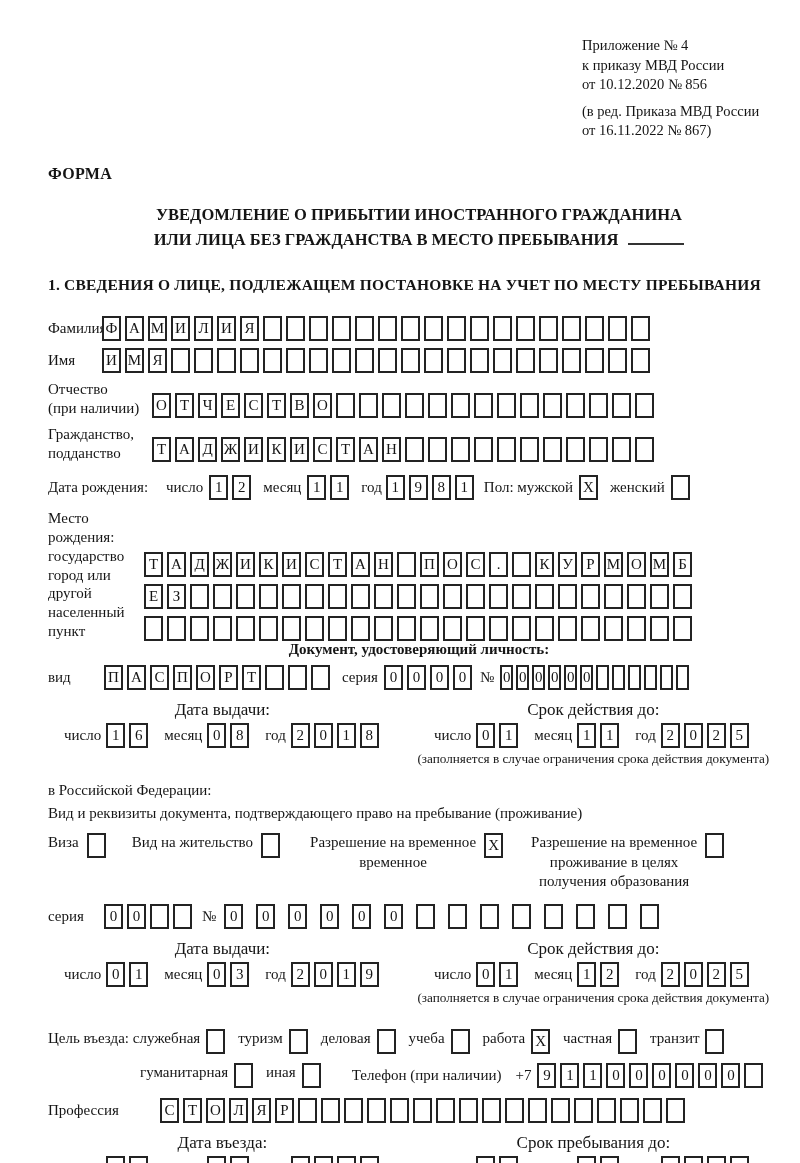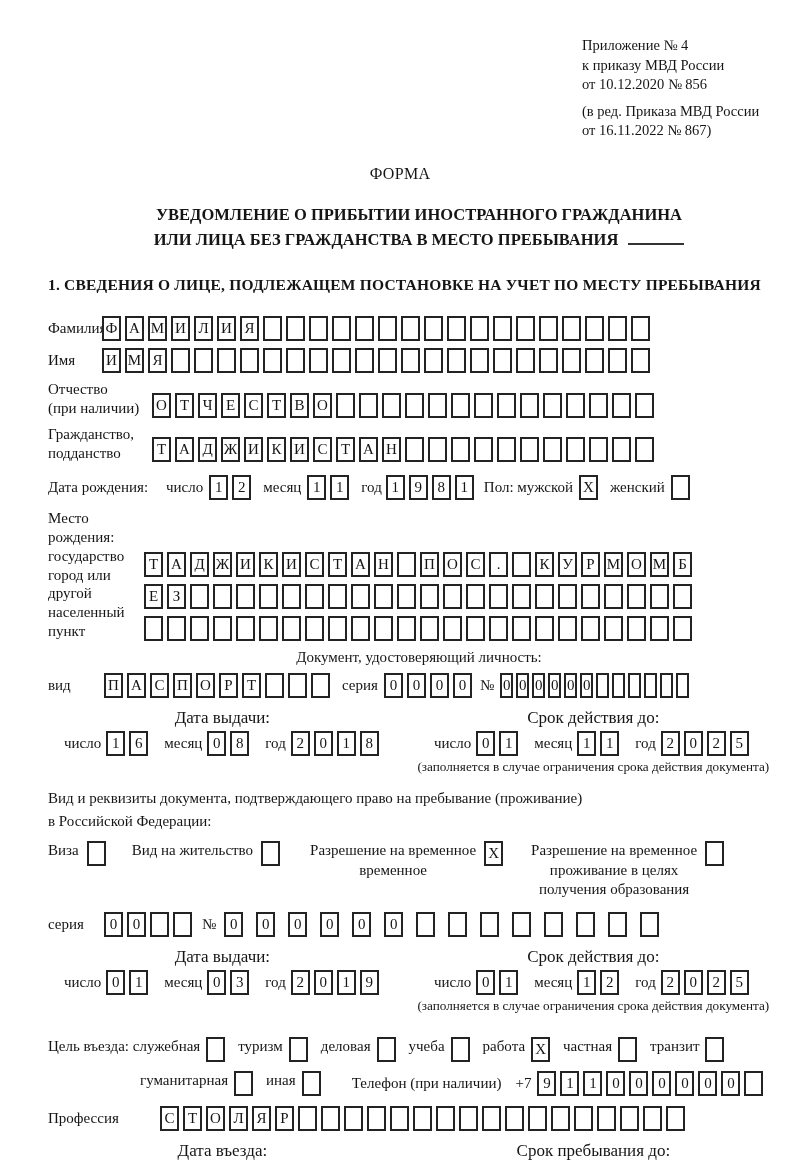--- a/index.html
+++ b/index.html
@@ -2,42 +2,42 @@
 <html><head>
 <meta charset="utf-8">
 <style>
   *{margin:0;padding:0;box-sizing:border-box}
   html,body{background:#ffffff}
   body{width:800px;height:1163px;color:#151515;font-family:"Liberation Serif","DejaVu Serif",serif;font-size:15px;overflow:hidden}
   .page{padding:36px 10px 26px 48px;width:800px;height:1137px}
 
   .appendix{margin-left:534px;font-size:14.5px;line-height:1.35}
   .appendix .sp{height:7px}
-  .forma{margin-top:24px;text-align:center;padding-right:38px;font-weight:normal;font-size:16px;letter-spacing:.3px}
+  .forma{margin-top:24px;text-align:left;padding-right:38px;font-weight:bold;font-size:16px;letter-spacing:.3px}
 
   .title{margin-top:20px;text-align:center;font-weight:bold;font-size:16.5px;line-height:1.5}
   .blank-line{display:inline-block;width:56px;height:13px;border-bottom:2px solid #333;margin-left:10px}
 
   .sect{margin-top:24px;font-weight:bold;font-size:15.5px;letter-spacing:.2px}
 
   .row{display:flex;align-items:center;margin-top:7px}
   .row.top{align-items:flex-end}
   .lbl{flex:0 0 auto;line-height:1.25}
   .boxes{display:flex;flex-wrap:nowrap;flex:0 0 auto}
   .cell{width:19px;height:25px;border:2px solid #232323;margin-right:4px;display:inline-flex;align-items:center;justify-content:center;font-size:15px;flex:0 0 auto;background:#fff}
   .boxes.sm .cell{width:13px;margin-right:3px}
   .boxes.wide .cell{margin-right:13px}
 
   .w54{width:54px}.w104{width:104px}.w96{width:96px}.w56{width:56px}.w112{width:112px}
   .ml8{margin-left:8px}.mr8{margin-right:8px}.mr6{margin-right:6px}.mr4{margin-right:4px}
 
   .stack{display:flex;flex-direction:column}
   .stack .brow{margin-bottom:7px}
 
-  .doc-head{margin-top:8px;text-align:center;font-weight:normal;font-size:15px}
+  .doc-head{margin-top:0;text-align:center;font-weight:bold;font-size:15px}
 
   .dates{display:flex;margin-top:10px}
   .dcol{display:flex;flex-direction:column}
   .dcol.left{width:47%}
   .dcol.right{width:53%}
   .dhead{text-align:center;font-size:17px}
   .dline{display:flex;align-items:center;margin-top:3px}
   .dline .dlbl{margin:0 5px 0 0}
   .dline .grp{margin-right:12px;display:flex}
   .dline.indent{margin-left:16px}
@@ -398,22 +398,22 @@
             <span class="cell">0</span>
             <span class="cell">2</span>
             <span class="cell">5</span>
           </span>
       </div>
       <div class="dnote">(заполняется в случае ограничения срока действия документа)</div>
     </div>
   </div>
 
   <div class="intro">
+    <div>в Российской Федерации:</div>
     <div>Вид и реквизиты документа, подтверждающего право на пребывание (проживание)</div>
-    <div>в Российской Федерации:</div>
   </div>
 
   <div class="opts">
     <span class="opt">
       <span class="olbl">Виза</span>
       <span class="boxes">
           <span class="cell"></span>
         </span>
     </span>
     <span class="opt" style="margin-left:8px">

